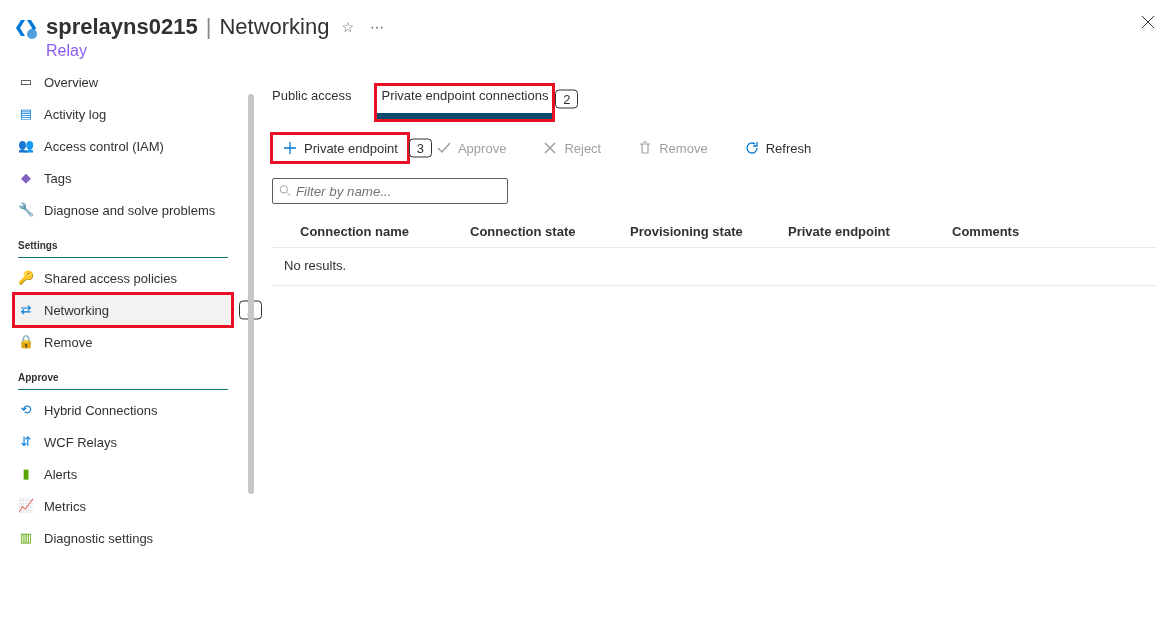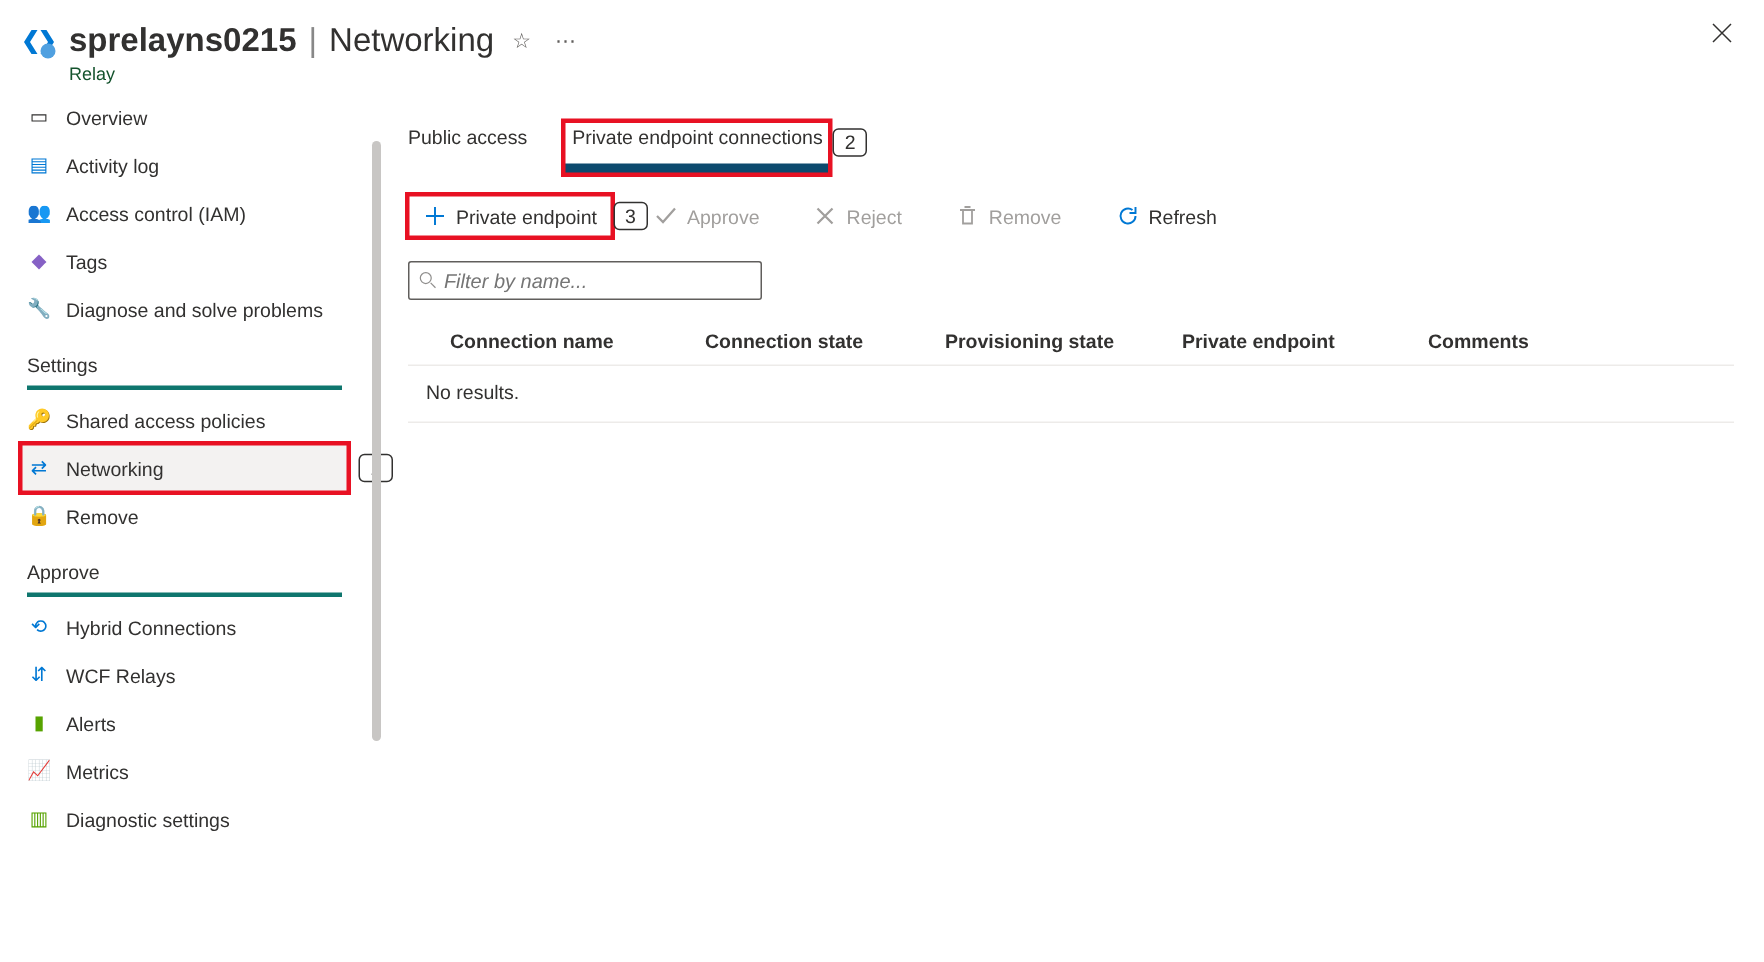--- a/index.html
+++ b/index.html
@@ -9,21 +9,21 @@
       font-size:13px; color:#323130; background:#fff;
       position:relative; overflow:hidden;
     }
     .header { display:flex; align-items:flex-start; padding:14px 20px 6px 14px; }
     .hdr-icon { width:24px; height:24px; margin-right:8px; margin-top:2px; flex-shrink:0; }
     .hdr-titles { flex:1; }
     .hdr-title-row { display:flex; align-items:center; gap:8px; }
     .hdr-title { font-size:22px; font-weight:600; }
     .hdr-sep { font-size:22px; color:#888; font-weight:300; }
     .hdr-page { font-size:22px; font-weight:400; }
-    .hdr-sub { font-size:12px; color:#14532d; margin-top:2px; }
+    .hdr-sub { font-size:16px; color:#8b5cf6; margin-top:2px; }
     .hdr-star, .hdr-more { color:#605e5c; cursor:pointer; padding:4px; font-size:14px; }
     .hdr-close { position:absolute; top:14px; right:20px; width:16px; height:16px; cursor:pointer; }
 
     .body-row { display:flex; height:calc(100% - 60px); }
 
     .sidebar { width:236px; padding:0 0 0 14px; position:relative; }
     .search-row { display:flex; align-items:center; gap:10px; margin-bottom:10px; }
     .search-box {
       border:1px solid #605e5c; border-radius:2px;
       height:26px; width:190px; display:flex; align-items:center; padding:0 6px;
@@ -33,22 +33,22 @@
     .collapse-icon { font-size:13px; color:#605e5c; cursor:pointer; }
 
     .nav-item {
       display:flex; align-items:center; height:32px;
       padding-left:4px; cursor:pointer; font-size:13px;
       width:218px;
     }
     .nav-item .icon { width:16px; height:16px; margin-right:10px; display:inline-block; text-align:center; }
     .nav-item.active { background:#f3f2f1; }
     .group-hdr {
-      font-weight:400; font-size:13px; margin:14px 0 4px 4px;
-      border-bottom:3px solid #0f766e; padding-bottom:6px; width:210px;
+      font-weight:700; font-size:10px; margin:14px 0 4px 4px;
+      border-bottom:1px solid #0f766e; padding-bottom:6px; width:210px;
     }
     .red-box { outline:3px solid #e81123; outline-offset:-1px; position:relative; }
     .callout {
       position:absolute; background:#fff; border:1px solid #323130; border-radius:4px;
       font-size:13px; padding:1px 7px; font-weight:400;
     }
     .c1 { right:-30px; top:50%; transform:translateY(-50%); }
     .c2 { right:-24px; top:50%; transform:translateY(-50%); }
     .c3 { right:-24px; top:50%; transform:translateY(-50%); }
 

